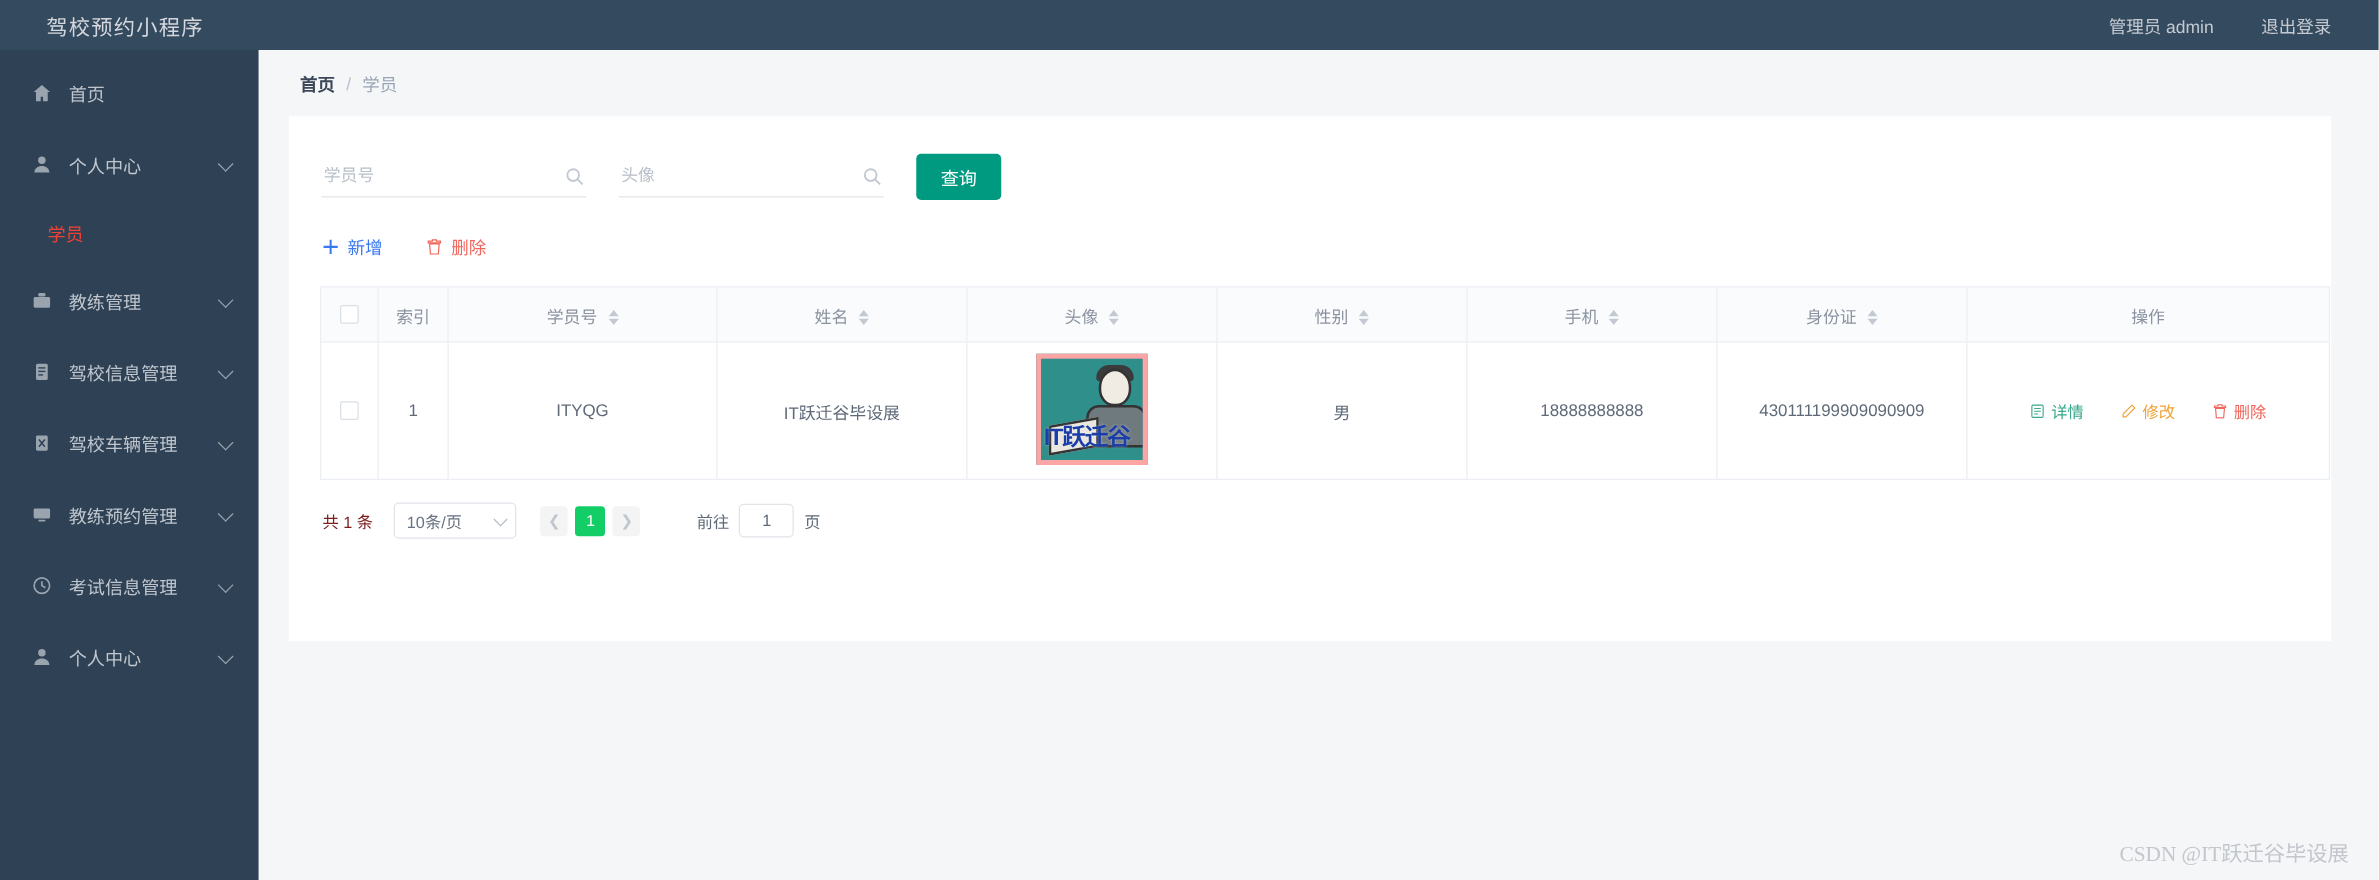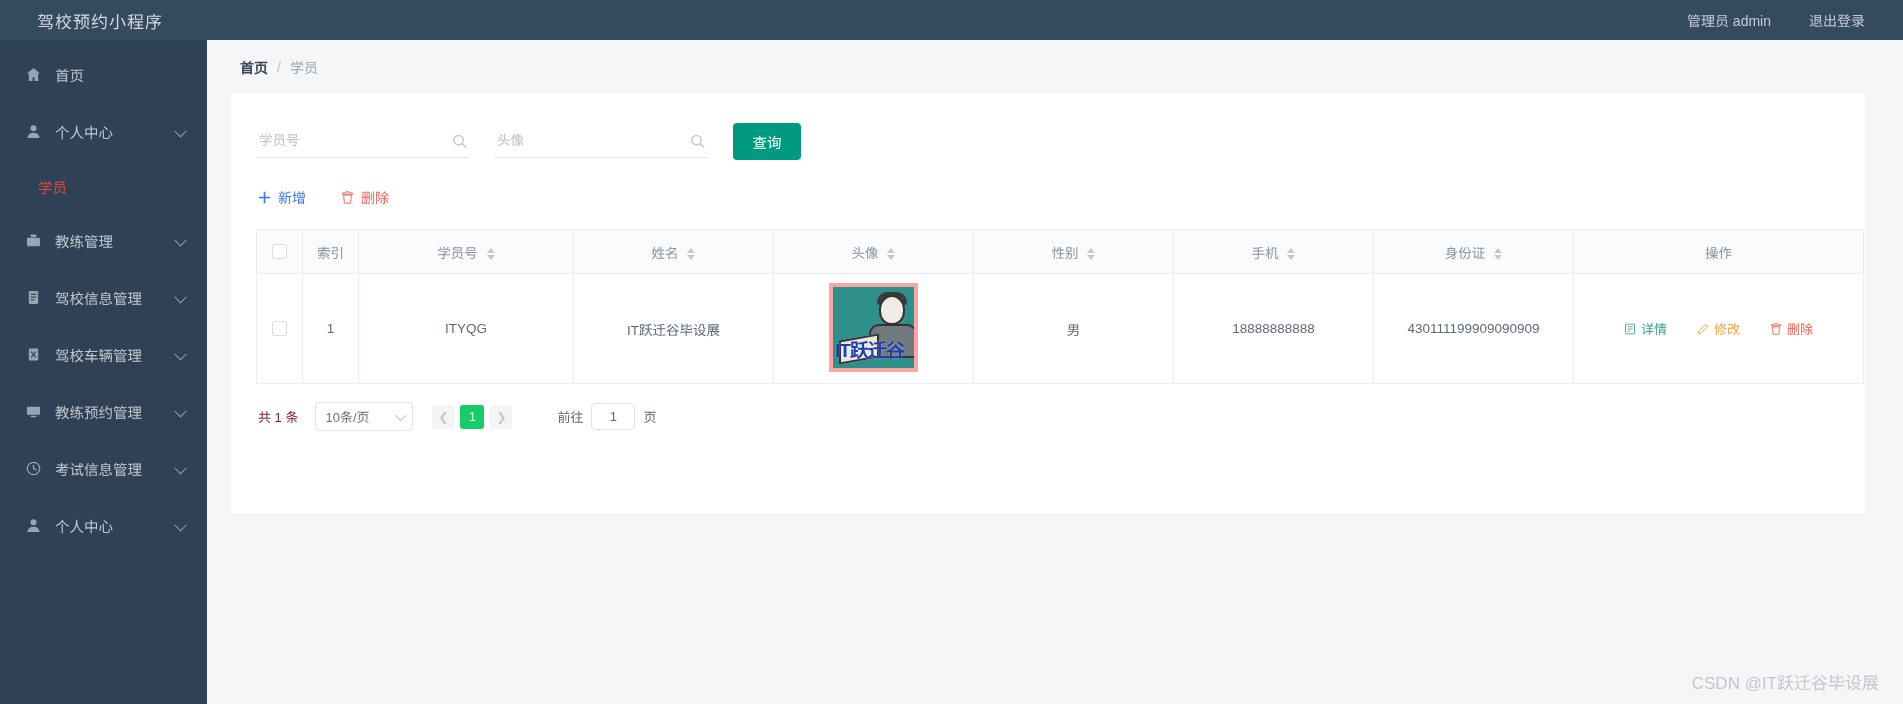--- a/index.html
+++ b/index.html
@@ -230,21 +230,21 @@
   }
   .goto { display: flex; align-items: center; gap: 8px; margin-left: 32px; color: #5f6a79; }
   .goto input {
     width: 44px; height: 27px; border: 1px solid #e0e4e9; border-radius: 4px;
     text-align: center; font-size: 13px; color: #5f6a79; outline: none;
     font-family: "Liberation Sans", "DejaVu Sans", sans-serif;
   }
 
   .watermark {
     position: absolute; right: 24px; bottom: 10px;
-    font-size: 17px; color: #c3c7cc; white-space: nowrap;
+    font-size: 17px; color: #c3c7cc; white-space: nowrap; font-family: Liberation Serif, serif;
   }
 </style>
 </head>
 <body>
 
 <div id="app">
 
   <div class="topbar">
     <div class="brand">驾校预约小程序</div>
     <div class="topbar-right">

